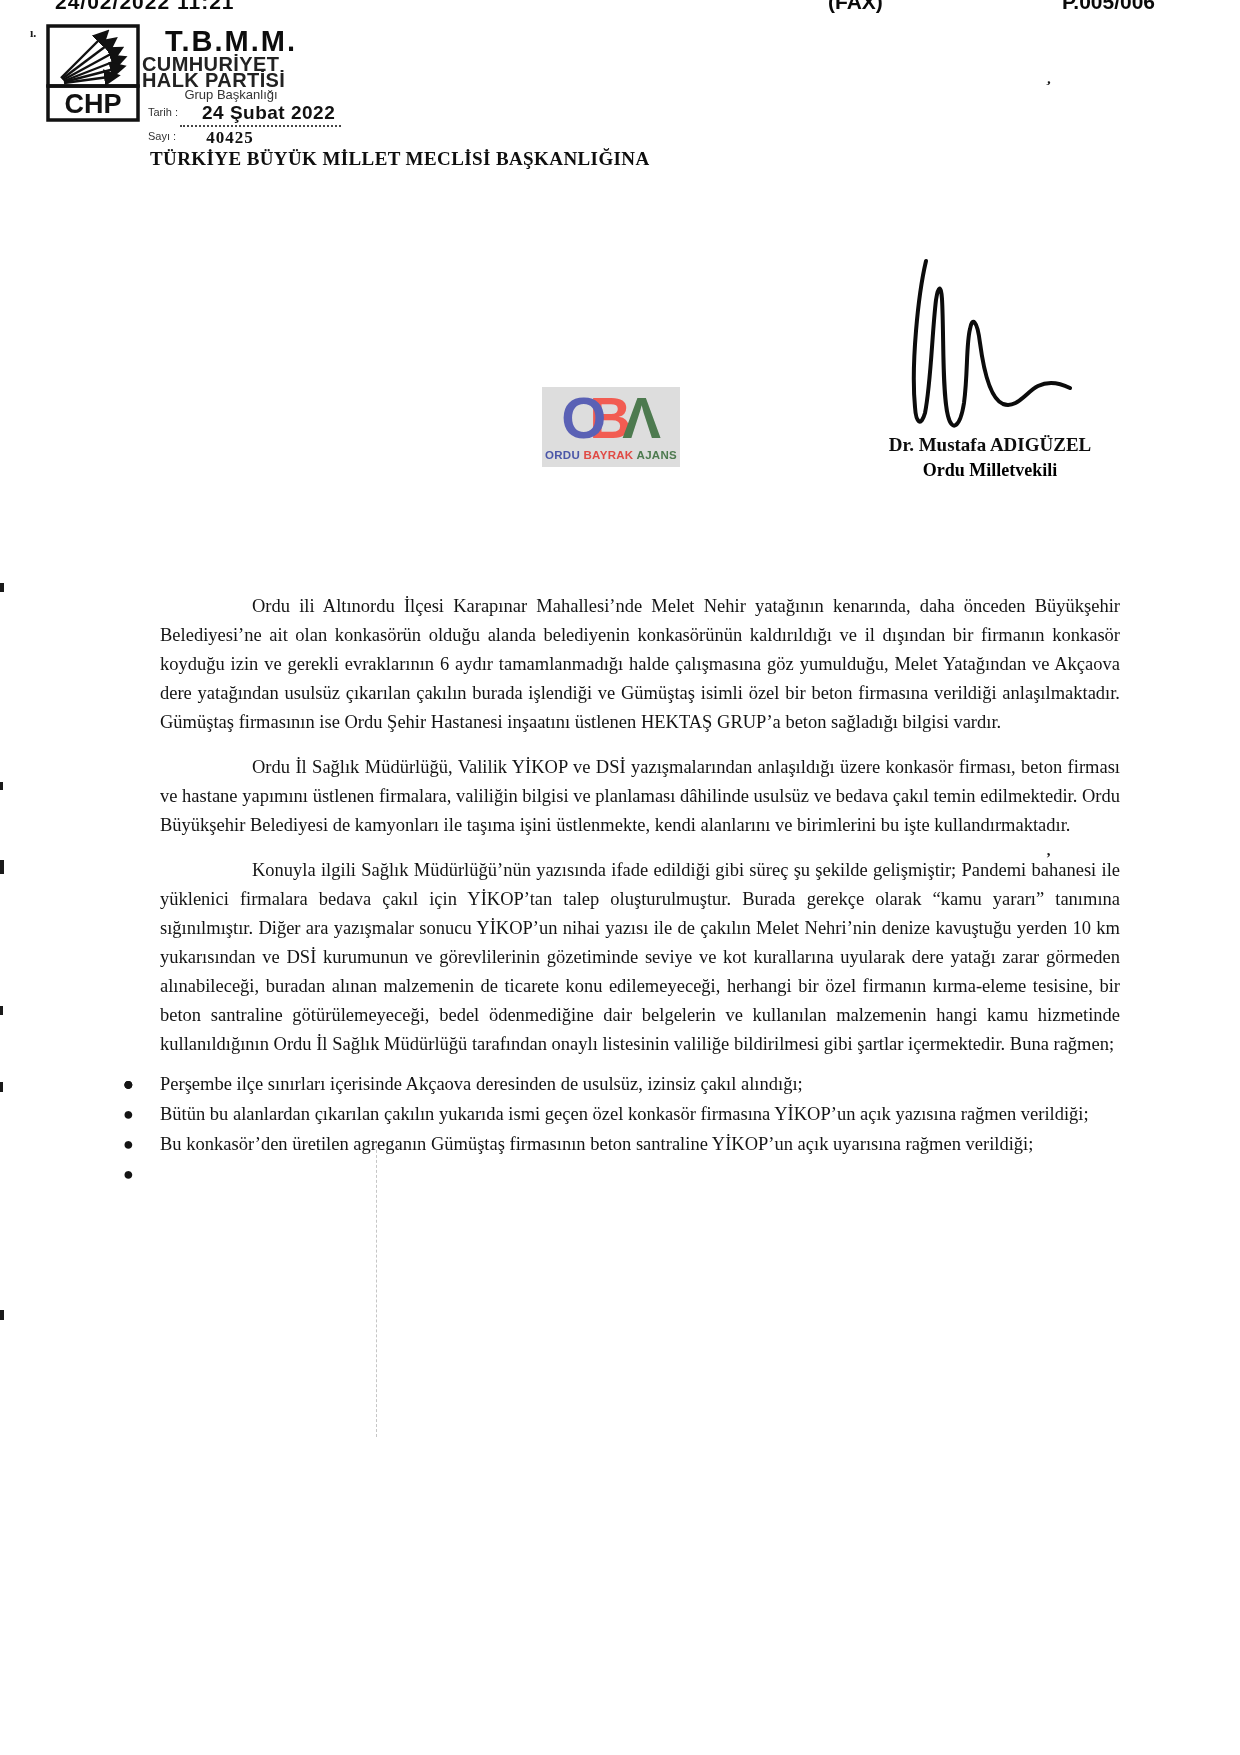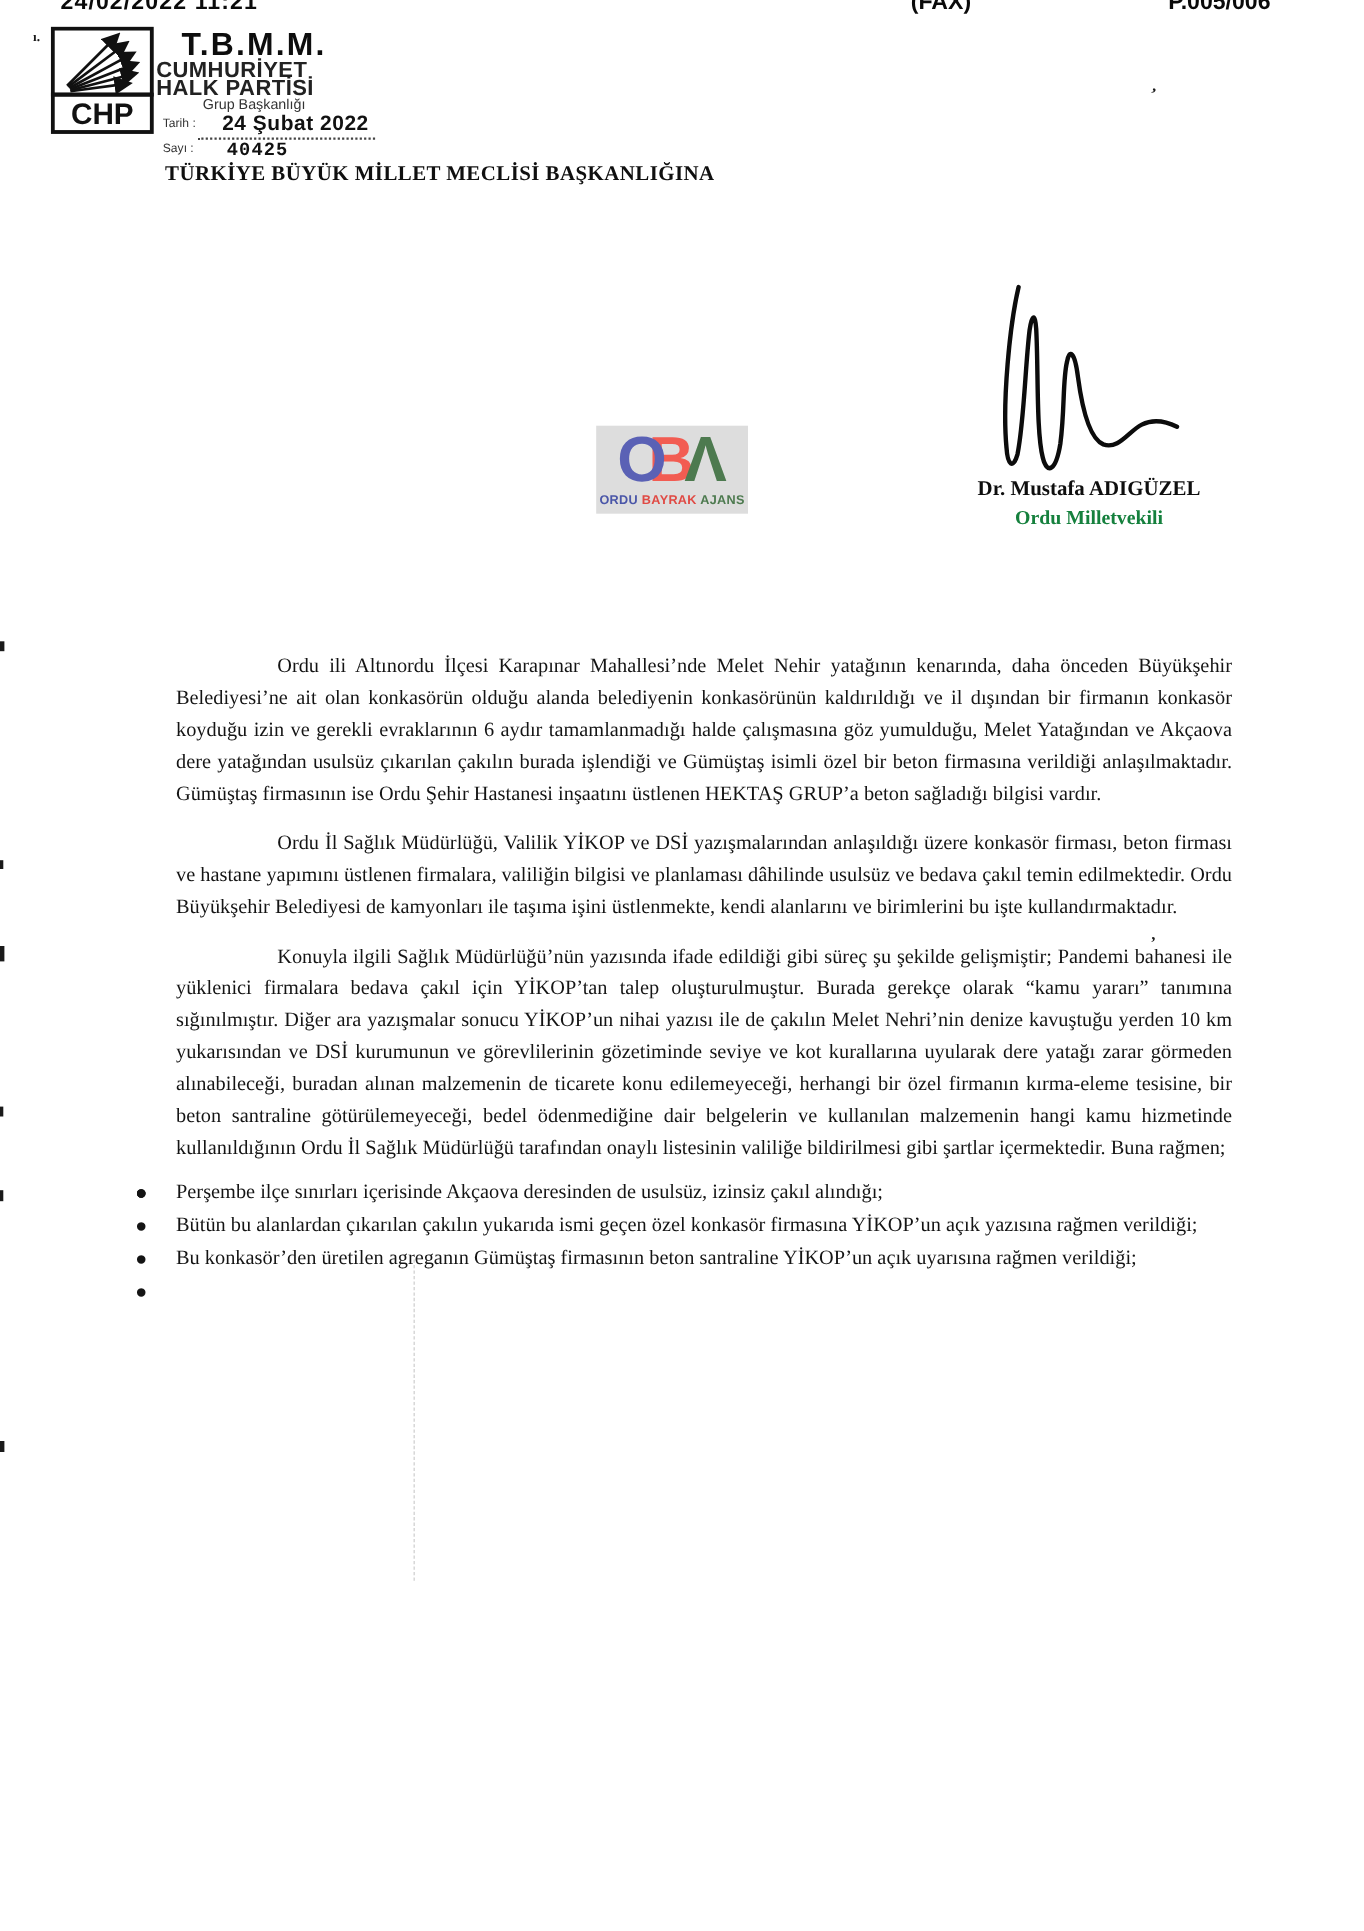--- a/index.html
+++ b/index.html
@@ -21,34 +21,34 @@
   .lh-org{font-family:"Liberation Sans", sans-serif;font-weight:bold;font-size:29px;line-height:30px;
           letter-spacing:2px;text-align:center;width:166px;color:#0d0d0d;}
   .lh-party{font-family:"Liberation Sans", sans-serif;font-weight:bold;font-size:20px;line-height:16px;
           letter-spacing:0.4px;width:190px;margin-left:-6px;color:#222;}
   .lh-unit{font-family:"Liberation Sans", sans-serif;font-size:13px;line-height:14px;
           text-align:center;width:166px;color:#333;}
   .lh-row{position:absolute;left:0;white-space:nowrap;}
   .lh-row .lbl{font-family:"Liberation Sans", sans-serif;font-size:11px;color:#333;vertical-align:3px;}
   .lh-date-wrap{display:inline-block;border-bottom:2px dotted #444;padding:0 6px 1px 22px;margin-left:2px;}
   .lh-val{font-family:"Liberation Sans", sans-serif;font-weight:bold;font-size:19px;color:#111;letter-spacing:0.5px;}
-  .lh-num{font-family:Liberation Mono, monospace;font-weight:bold;font-size:17px;color:#111;
+  .lh-num{font-family:Liberation Serif, serif;font-weight:bold;font-size:17px;color:#111;
           letter-spacing:1px;margin-left:30px;}
 
   
   .doc-title{position:absolute;left:150px;top:148px;width:980px;
           font-weight:bold;font-size:19px;letter-spacing:0.4px;color:#0f0f0f;}
   .intro{position:absolute;left:152px;top:222px;width:884px;font-size:18.5px;line-height:29px;
           text-align:justify;text-indent:92px;}
 
   
   .sig-svg{position:absolute;left:898px;top:255px;}
   .sig-names{position:absolute;left:840px;top:432px;width:300px;text-align:center;}
   .sig-name{font-weight:bold;font-size:19px;line-height:26px;color:#0e0e0e;}
-  .sig-title{font-weight:bold;font-size:18px;line-height:24px;color:#15803d;}
+  .sig-title{font-weight:bold;font-size:18px;line-height:24px;color:#000000;}
 
   
   .oba{position:absolute;left:542px;top:387px;width:138px;height:80px;background:#dddddd;
        text-align:center;overflow:hidden;}
   .oba-letters{position:relative;height:58px;margin-top:2px;
        font-family:"Liberation Sans", sans-serif;font-weight:bold;font-size:58px;line-height:58px;}
   .oba-letters span{position:relative;display:inline-block;}
   .oba-o{color:#5a61b5;z-index:3;}
   .oba-b{color:#f25c52;margin-left:-17px;z-index:1;}
   .oba-a{color:#4d7a4f;margin-left:-9px;z-index:2;}

